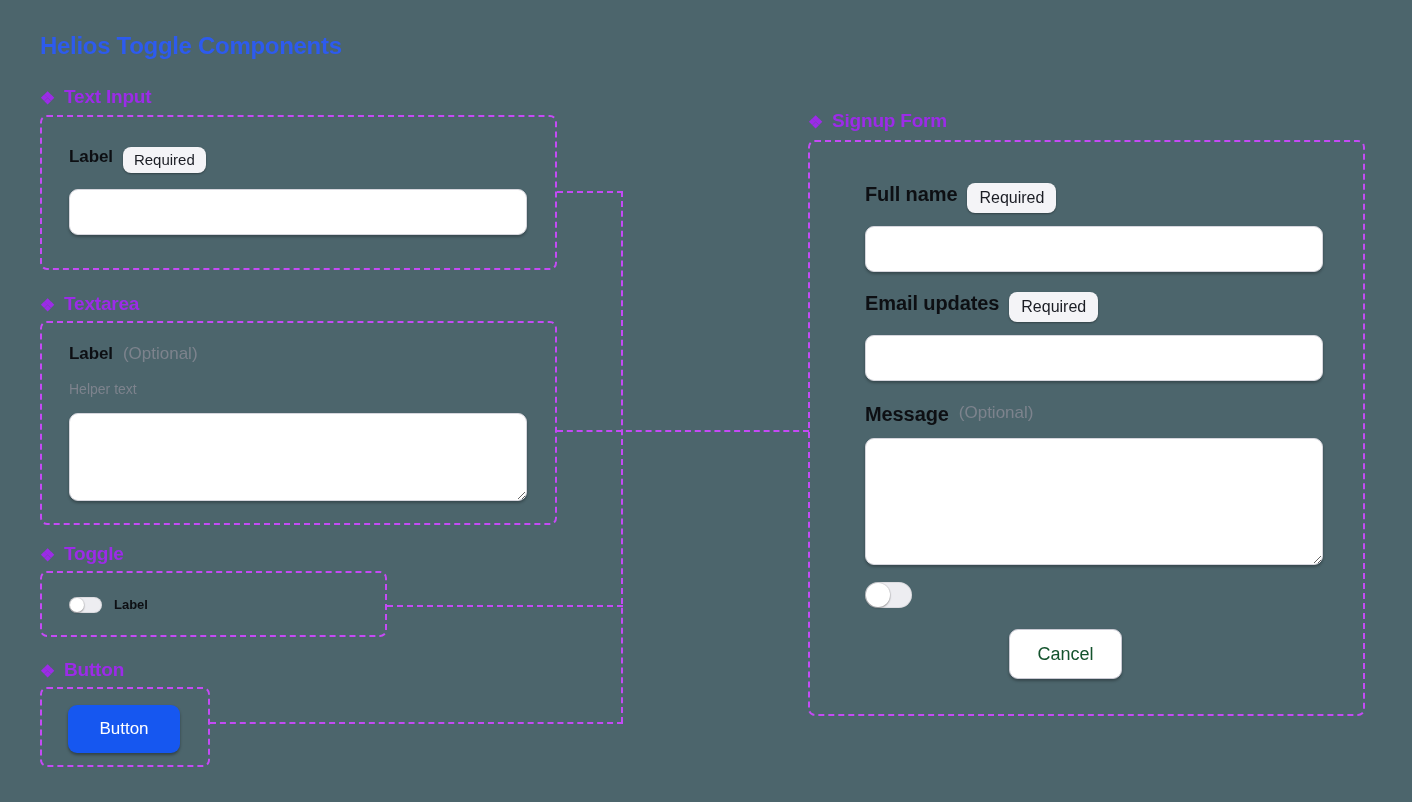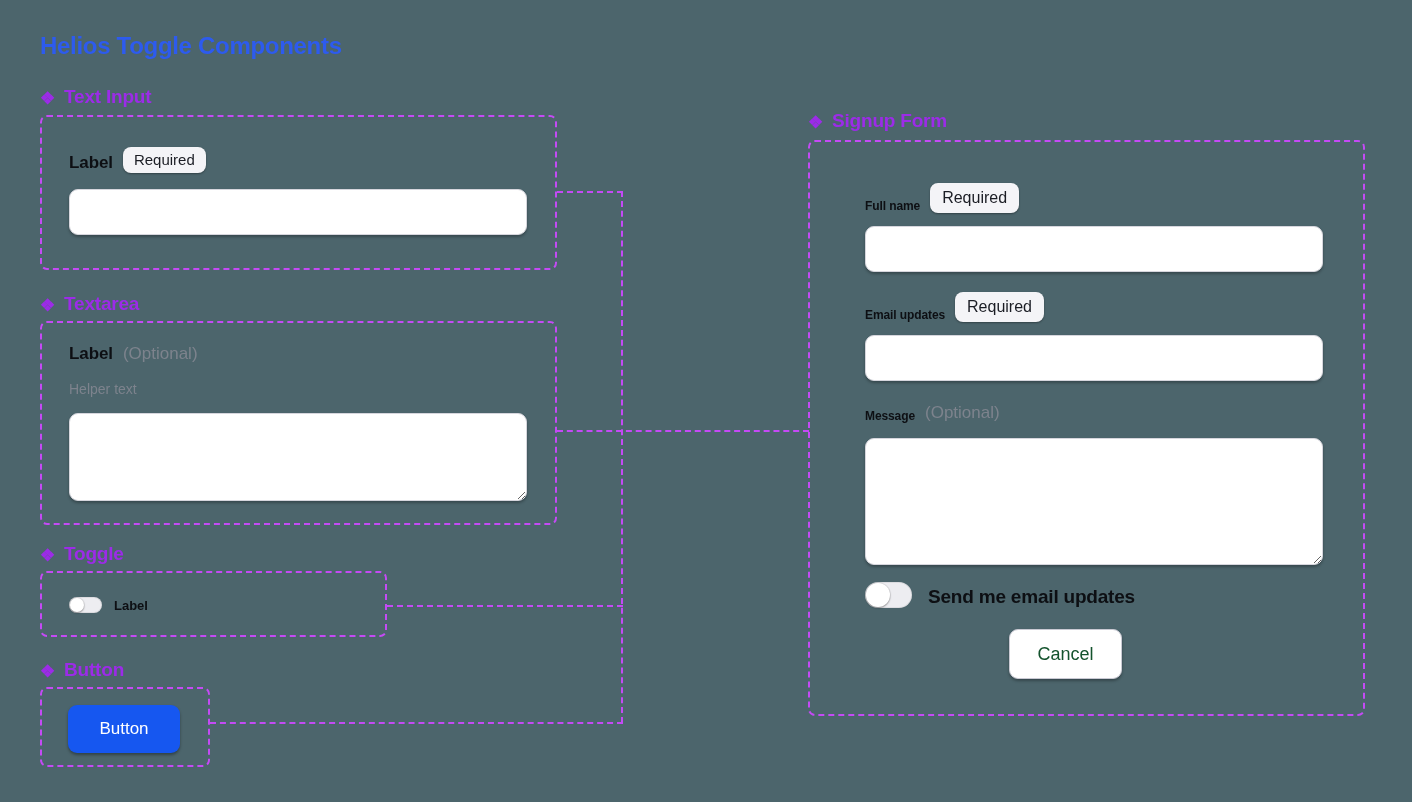--- a/index.html
+++ b/index.html
@@ -18,24 +18,24 @@
     position:absolute; display:flex; align-items:center; gap:9px;
     font-size:19px; font-weight:700; color:#9c2be8; letter-spacing:-0.2px;
   }
   .comp-icon { font-size:17px; line-height:1; transform:translateY(1px); }
   .frame {
     position:absolute; border:2px dashed #c44af5; border-radius:7px;
   }
   .connector-h { position:absolute; height:0; border-top:2px dashed #c44af5; }
   .connector-v { position:absolute; width:0; border-left:2px dashed #c44af5; }
   .label-row {
-    position:absolute; display:flex; align-items:flex-end; gap:10px;
+    position:absolute; display:flex; align-items:flex-start; gap:10px;
   }
   .field-label { font-weight:700; color:#0d0f13; font-size:17px; letter-spacing:-0.1px; }
-  .field-label.lg { font-size:12px; }
+  .field-label.lg { font-size:20px; }
   .muted { color:#7d838d; font-weight:400; }
   .badge {
     background:#f4f4f7; color:#1b1d24; border-radius:8px;
     padding:3px 11px; font-size:15px; line-height:1.35;
     box-shadow:0 1px 2px rgba(0,0,0,0.35);
   }
   .badge.lg { font-size:16px; padding:4px 12px; }
   .text-input, .area-input {
     position:absolute; width:458px; background:#ffffff;
     border:1px solid #d6d6dd; border-radius:9px;
@@ -157,19 +157,18 @@
     <div class="label-row" style="left:55px; top:261px;">
       <span class="field-label lg">Message</span>
       <span class="muted" style="font-size:17px;">(Optional)</span>
     </div>
     <textarea class="area-input" style="left: 55px; top: 296px; height: 127px;"></textarea>
 
     <div class="label-row" style="left:55px; top:440px; gap:16px;">
       <span class="toggle lg">
           <span class="knob"></span>
         </span>
-      <span class="toggle-label-lg">Send me email updates</span>
     </div>
 
     <button class="btn btn-secondary" style="position:absolute; left:199px; top:487px; width:113px; height:50px;">Cancel</button>
   </div>
 
 </div>
 
 </body></html>

